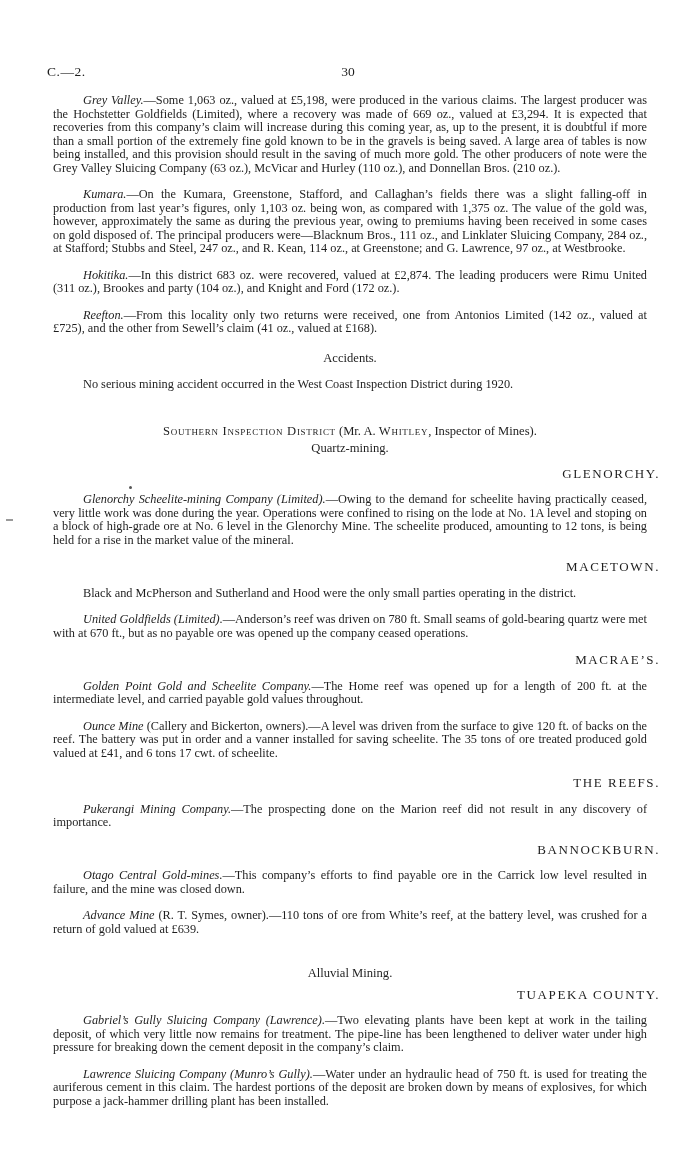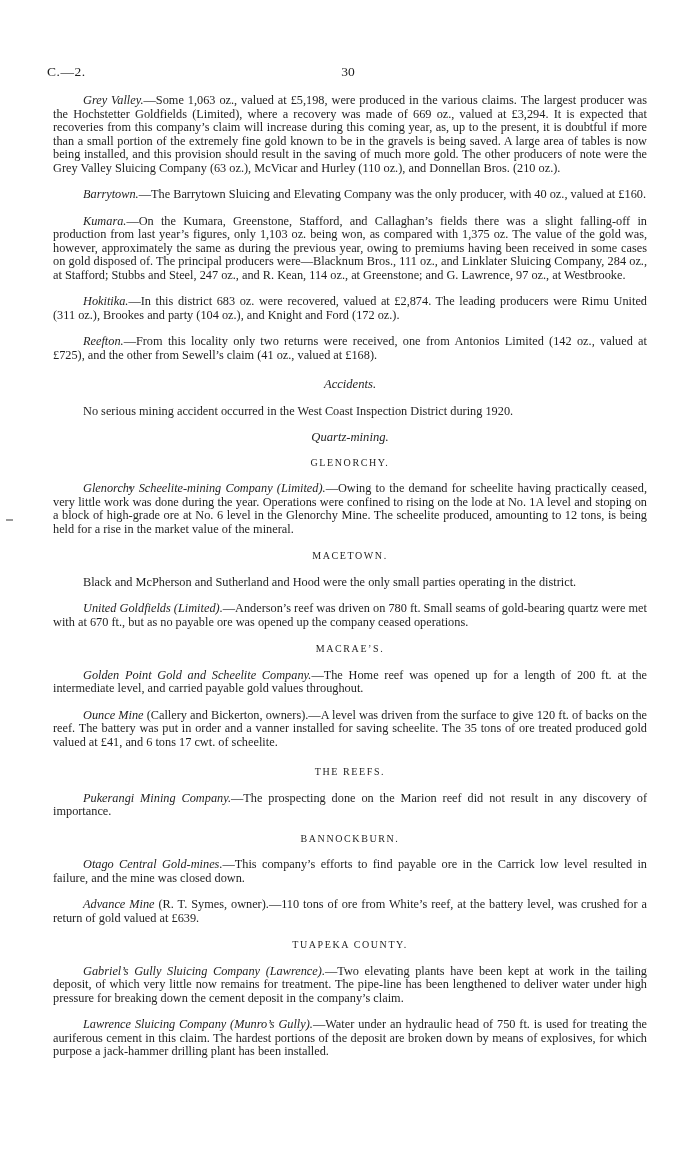--- a/index.html
+++ b/index.html
@@ -23,32 +23,32 @@
   }
   .doc-ref { position: absolute; left: 7px; top: 0; letter-spacing: 0.5px; }
   .page-num { position: absolute; left: 0; right: 4px; top: 0; text-align: center; }
 
   .body-text { font-size: 12.3px; line-height: 13.5px; text-align: justify; }
   p.para { text-indent: 30px; margin: 13px; }
   .lead { font-style: italic; }
 
   .head-italic {
     text-align: center; text-indent: 0;
-    font-style: italic; font-size: 12.6px;
+    font-size: 12.6px;
     margin-top: 16px; margin-bottom: 5px;
   }
   .head-sc-line {
     text-align: center; text-indent: 0;
     font-size: 12.6px;
     margin-top: 33px; margin-bottom: 0;
   }
   .smallcaps { font-variant: small-caps; letter-spacing: 0.7px; }
   .head-caps {
-    text-align: center; text-indent: 0;
-    font-size: 10px; letter-spacing: 1.6px;
+    text-align: right; text-indent: 0;
+    font-size: 13px; letter-spacing: 1.6px;
     margin-top: 9px; margin-bottom: 4px;
   }
   .mt-quartz { margin-top: 4px; margin-bottom: 0; }
   .mt-glenorchy { margin-top: 11px; }
   .mt-reefs { margin-top: 16px; }
   .mt-bannockburn { }
   .mt-oldman { margin-top: 24px; }
   .mt-alluvial { margin-top: 31px; }
   .mt-tuapeka { margin-top: 7px; }
 
@@ -69,31 +69,31 @@
 
   <div class="page-header">
     <span class="doc-ref">C.—2.</span>
     <span class="page-num">30</span>
   </div>
 
   <div class="body-text">
 
     <p class="para"><span class="lead">Grey Valley.</span><span>—Some 1,063 oz., valued at £5,198, were produced in the various claims. The largest producer was the Hochstetter Goldfields (Limited), where a recovery was made of 669 oz., valued at £3,294. It is expected that recoveries from this company’s claim will increase during this coming year, as, up to the present, it is doubtful if more than a small portion of the extremely fine gold known to be in the gravels is being saved. A large area of tables is now being installed, and this provision should result in the saving of much more gold. The other producers of note were the Grey Valley Sluicing Company (63 oz.), McVicar and Hurley (110 oz.), and Donnellan Bros. (210 oz.).</span></p>
 
-    <p class="para"><span class="lead">Barrytown.</span><span>—The Barrytown Sluicing and Elevating Company was the only producer, with 40 oz., valued at £160.</span></p>
 
     <p class="para"><span class="lead">Kumara.</span><span>—On the Kumara, Greenstone, Stafford, and Callaghan’s fields there was a slight falling-off in production from last year’s figures, only 1,103 oz. being won, as compared with 1,375 oz. The value of the gold was, however, approximately the same as during the previous year, owing to premiums having been received in some cases on gold disposed of. The principal producers were—Blacknum Bros., 111 oz., and Linklater Sluicing Company, 284 oz., at Stafford; Stubbs and Steel, 247 oz., and R. Kean, 114 oz., at Greenstone; and G. Lawrence, 97 oz., at Westbrooke.</span></p>
 
     <p class="para"><span class="lead">Hokitika.</span><span>—In this district 683 oz. were recovered, valued at £2,874. The leading producers were Rimu United (311 oz.), Brookes and party (104 oz.), and Knight and Ford (172 oz.).</span></p>
 
     <p class="para"><span class="lead">Reefton.</span><span>—From this locality only two returns were received, one from Antonios Limited (142 oz., valued at £725), and the other from Sewell’s claim (41 oz., valued at £168).</span></p>
 
     <p class="head-italic">Accidents.</p>
     <p class="para">No serious mining accident occurred in the West Coast Inspection District during 1920.</p>
 
+    <p class="head-sc-line"><span class="smallcaps">Southern Inspection District</span><span> (Mr. A. </span><span class="smallcaps">Whitley</span><span>, Inspector of Mines).</span></p>
 
     <p class="head-italic mt-quartz">Quartz-mining.</p>
 
     <p class="head-caps mt-glenorchy">GLENORCHY.</p>
     <p class="para"><span class="lead">Glenorchy Scheelite-mining Company (Limited).</span><span>—Owing to the demand for scheelite having practically ceased, very little work was done during the year. Operations were confined to rising on the lode at No. 1A level and stoping on a block of high-grade ore at No. 6 level in the Glenorchy Mine. The scheelite produced, amounting to 12 tons, is being held for a rise in the market value of the mineral.</span></p>
 
     <p class="head-caps">MACETOWN.</p>
     <p class="para"><span class="lead"></span><span>Black and McPherson and Sutherland and Hood were the only small parties operating in the district.</span></p>
     <p class="para"><span class="lead">United Goldfields (Limited).</span><span>—Anderson’s reef was driven on 780 ft. Small seams of gold-bearing quartz were met with at 670 ft., but as no payable ore was opened up the company ceased operations.</span></p>
 
@@ -102,20 +102,21 @@
     <p class="para"><span class="lead">Ounce Mine</span><span> (Callery and Bickerton, owners).—A level was driven from the surface to give 120 ft. of backs on the reef. The battery was put in order and a vanner installed for saving scheelite. The 35 tons of ore treated produced gold valued at £41, and 6 tons 17 cwt. of scheelite.</span></p>
 
     <p class="head-caps mt-reefs">THE REEFS.</p>
     <p class="para"><span class="lead">Pukerangi Mining Company.</span><span>—The prospecting done on the Marion reef did not result in any discovery of importance.</span></p>
 
     <p class="head-caps mt-bannockburn">BANNOCKBURN.</p>
     <p class="para"><span class="lead">Otago Central Gold-mines.</span><span>—This company’s efforts to find payable ore in the Carrick low level resulted in failure, and the mine was closed down.</span></p>
 
     <p class="para"><span class="lead">Advance Mine</span><span> (R. T. Symes, owner).—110 tons of ore from White’s reef, at the battery level, was crushed for a return of gold valued at £639.</span></p>
 
+    <p class="head-italic mt-alluvial">Alluvial Mining.</p>
 
     <p class="head-caps mt-tuapeka">TUAPEKA COUNTY.</p>
     <p class="para"><span class="lead">Gabriel’s Gully Sluicing Company (Lawrence).</span><span>—Two elevating plants have been kept at work in the tailing deposit, of which very little now remains for treatment. The pipe-line has been lengthened to deliver water under high pressure for breaking down the cement deposit in the company’s claim.</span></p>
     <p class="para"><span class="lead">Lawrence Sluicing Company (Munro’s Gully).</span><span>—Water under an hydraulic head of 750 ft. is used for treating the auriferous cement in this claim. The hardest portions of the deposit are broken down by means of explosives, for which purpose a jack-hammer drilling plant has been installed.</span></p>
 
   </div>
 </div>
 
 <div class="artifact-dot"></div>
 <div class="artifact-dash"></div>

